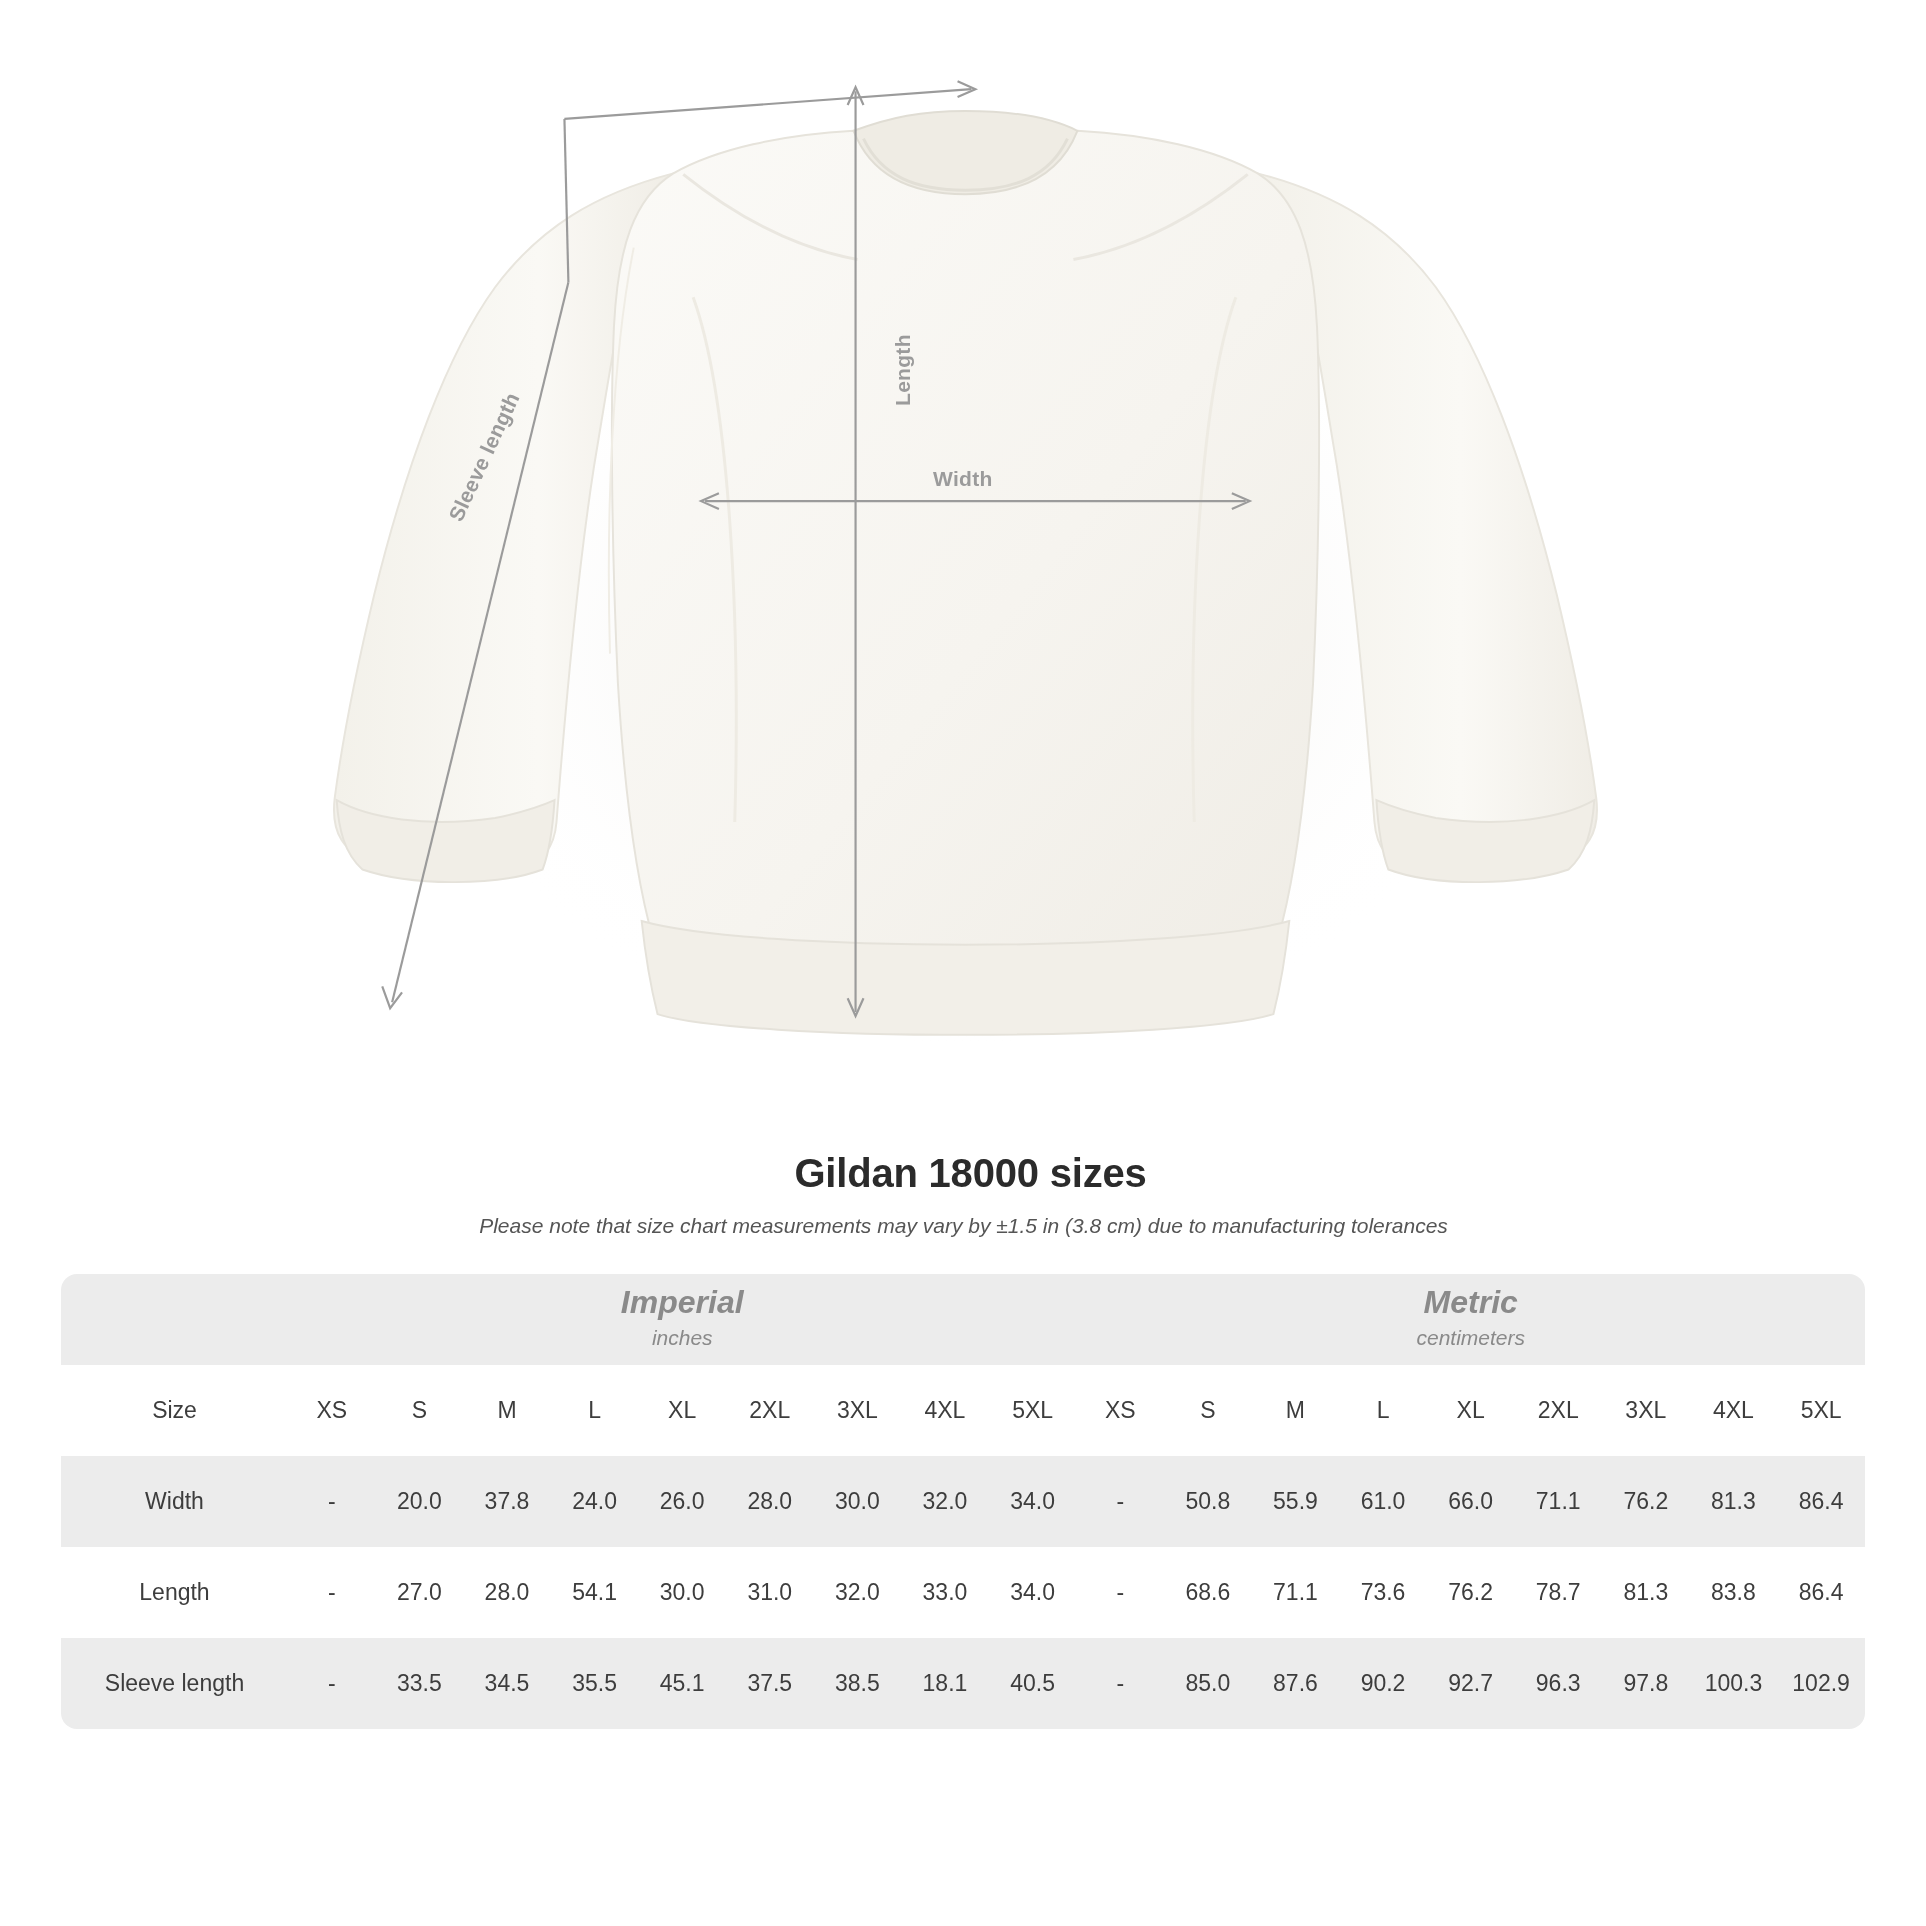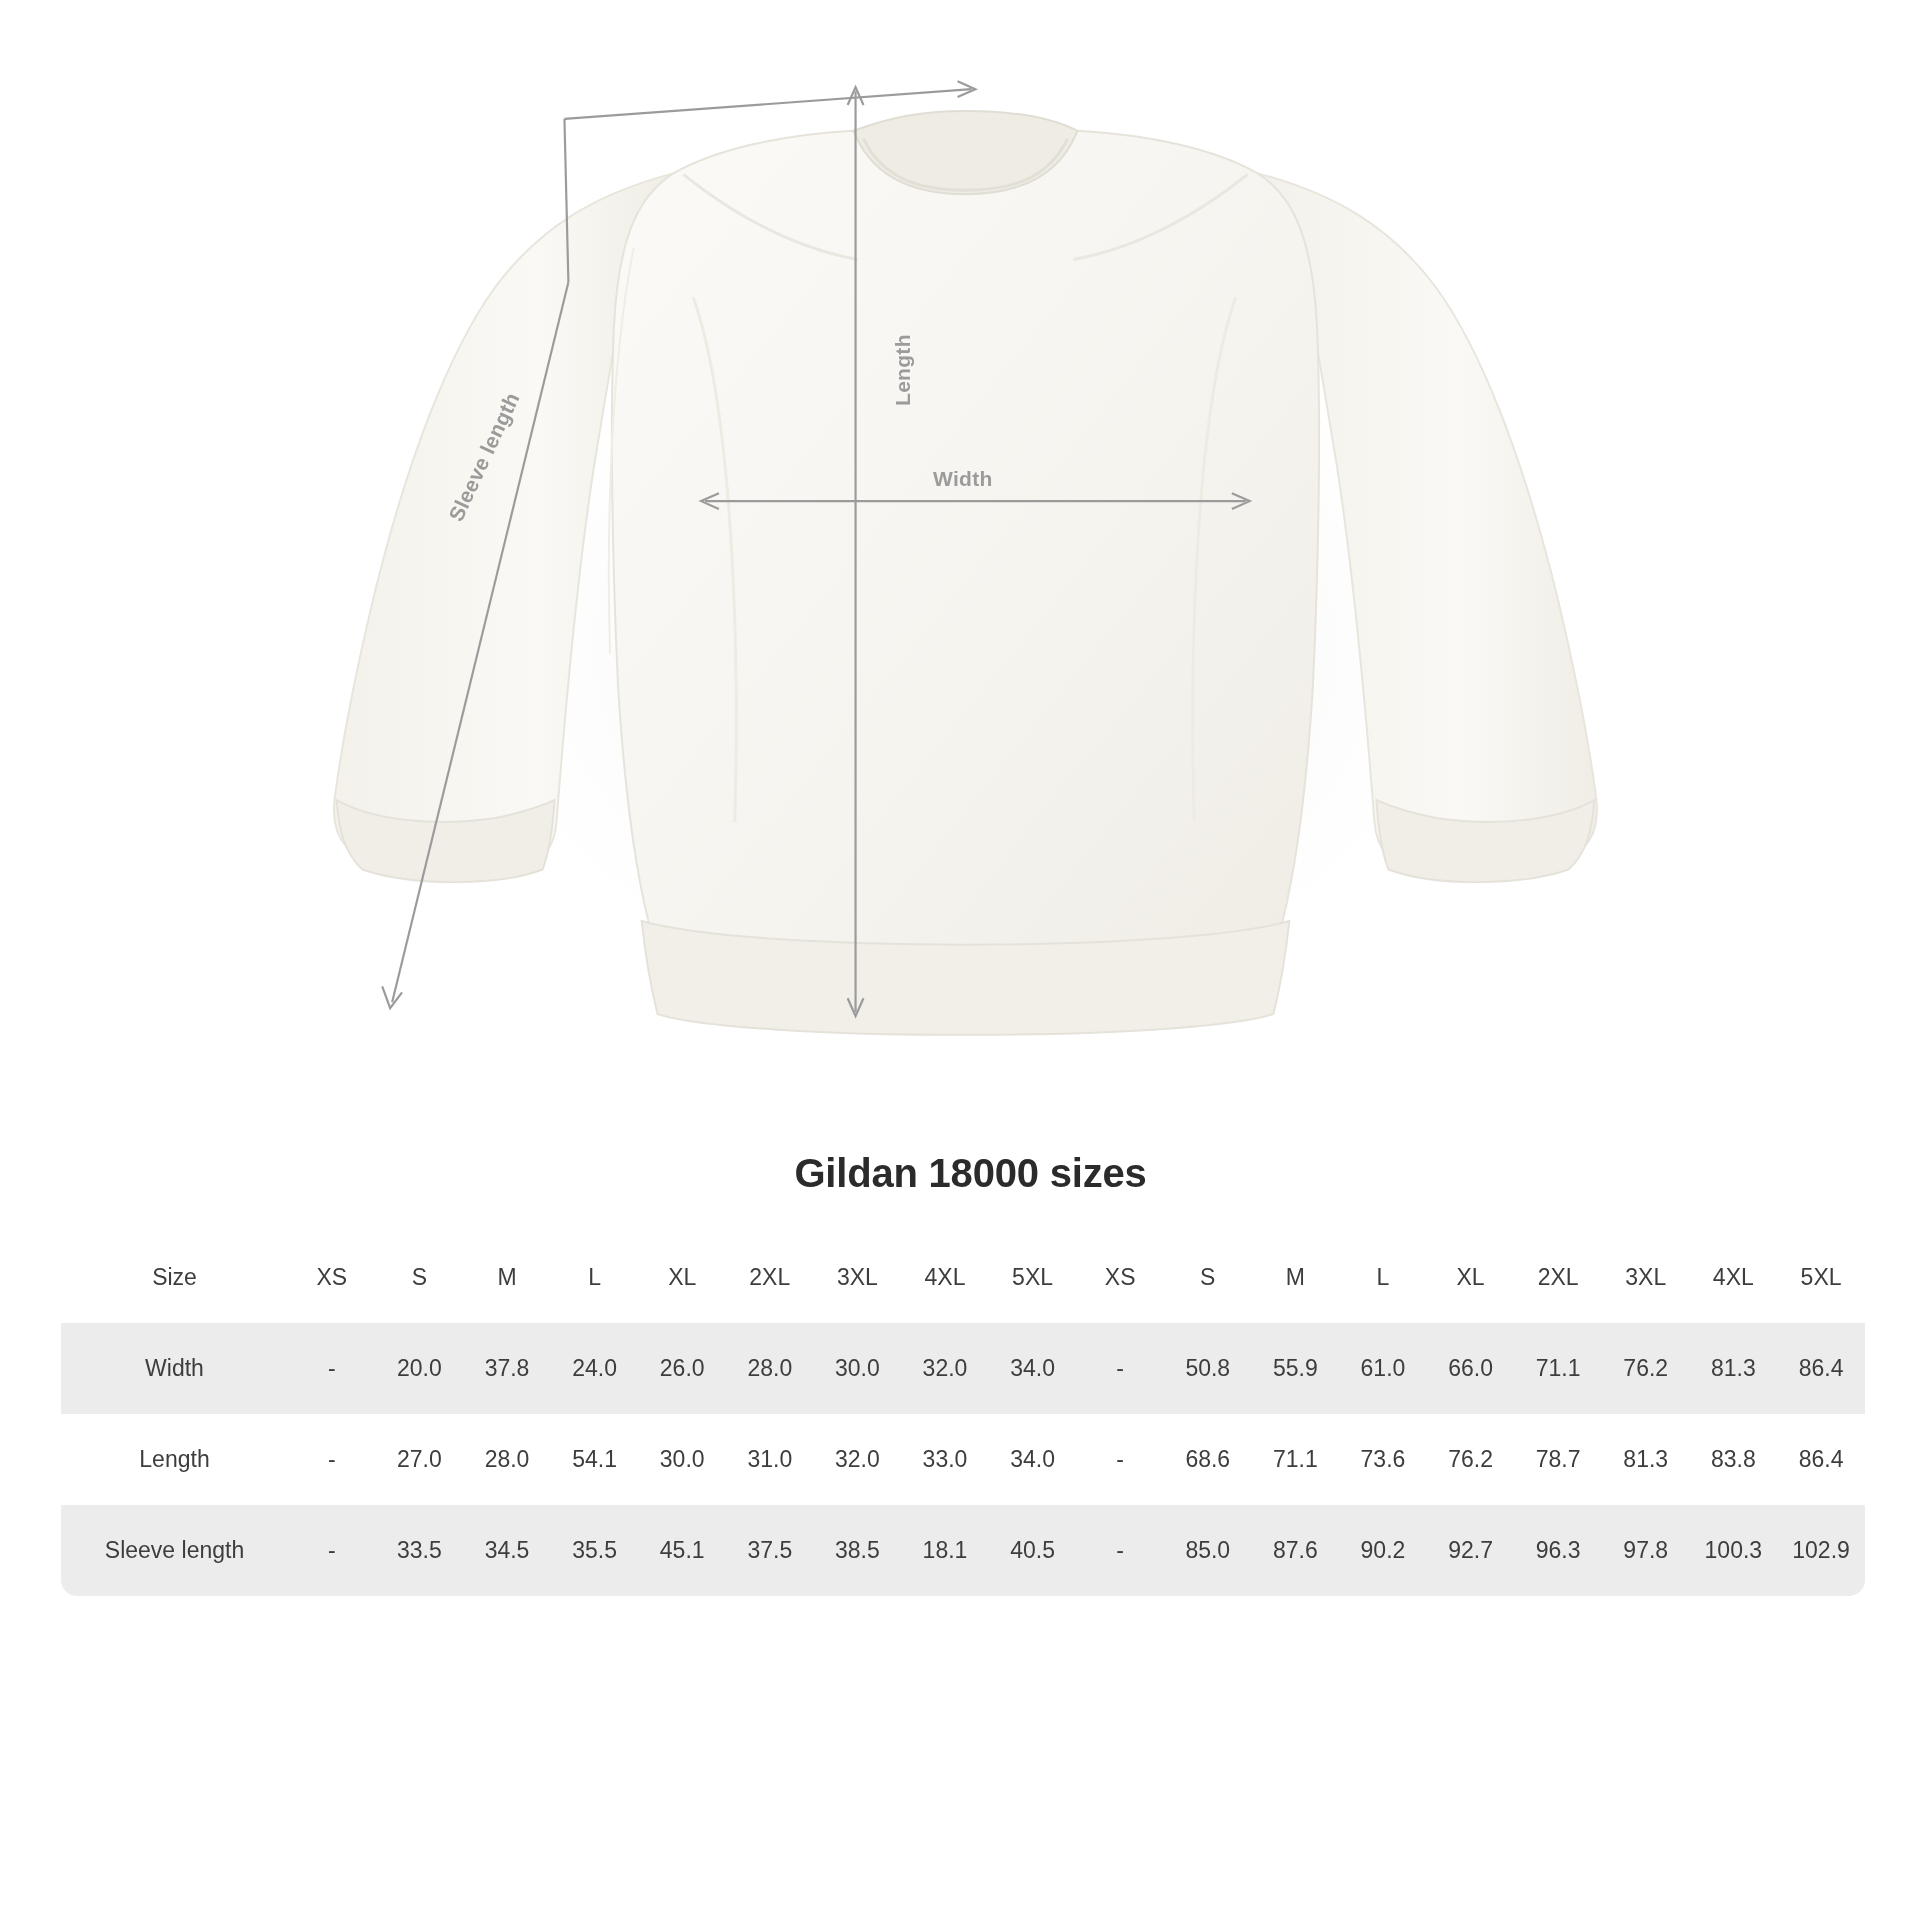--- a/index.html
+++ b/index.html
@@ -225,20 +225,21 @@
     </g>
   </svg>
 
   <div class="dim-label vertical" style="left:891px; top:406px;">Length</div>
   <div class="dim-label" style="left:933px; top:467px;">Width</div>
   <div class="dim-label sleeve" style="left:444px; top:515px;">Sleeve length</div>
 </div>
 
 <div class="titleblock">
   <h1 class="chart-title">Gildan 18000 sizes</h1>
+  <div class="chart-note">Please note that size chart measurements may vary by ±1.5 in (3.8 cm) due to manufacturing tolerances</div>
 </div>
 
 <div class="table-zone">
   <table class="size-table">
     <colgroup>
       <col class="col-label">
       <col class="col-data">
         <col class="col-data">
         <col class="col-data">
         <col class="col-data">
@@ -251,20 +252,31 @@
         <col class="col-data">
         <col class="col-data">
         <col class="col-data">
         <col class="col-data">
       <col class="col-data">
         <col class="col-data">
         <col class="col-data">
         <col class="col-data">
     </colgroup>
     <tbody>
+      <tr class="unit-band">
+        <td class="unit-cell-first"></td>
+        <td colspan="9">
+          <div class="unit-name">Imperial</div>
+          <div class="unit-sub">inches</div>
+        </td>
+        <td colspan="9" class="unit-cell-last">
+          <div class="unit-name">Metric</div>
+          <div class="unit-sub">centimeters</div>
+        </td>
+      </tr>
 
       <tr class="head-row">
         <td>Size</td>
         <td>XS</td>
         <td>S</td>
         <td>M</td>
         <td>L</td>
         <td>XL</td>
         <td>2XL</td>
         <td>3XL</td>

